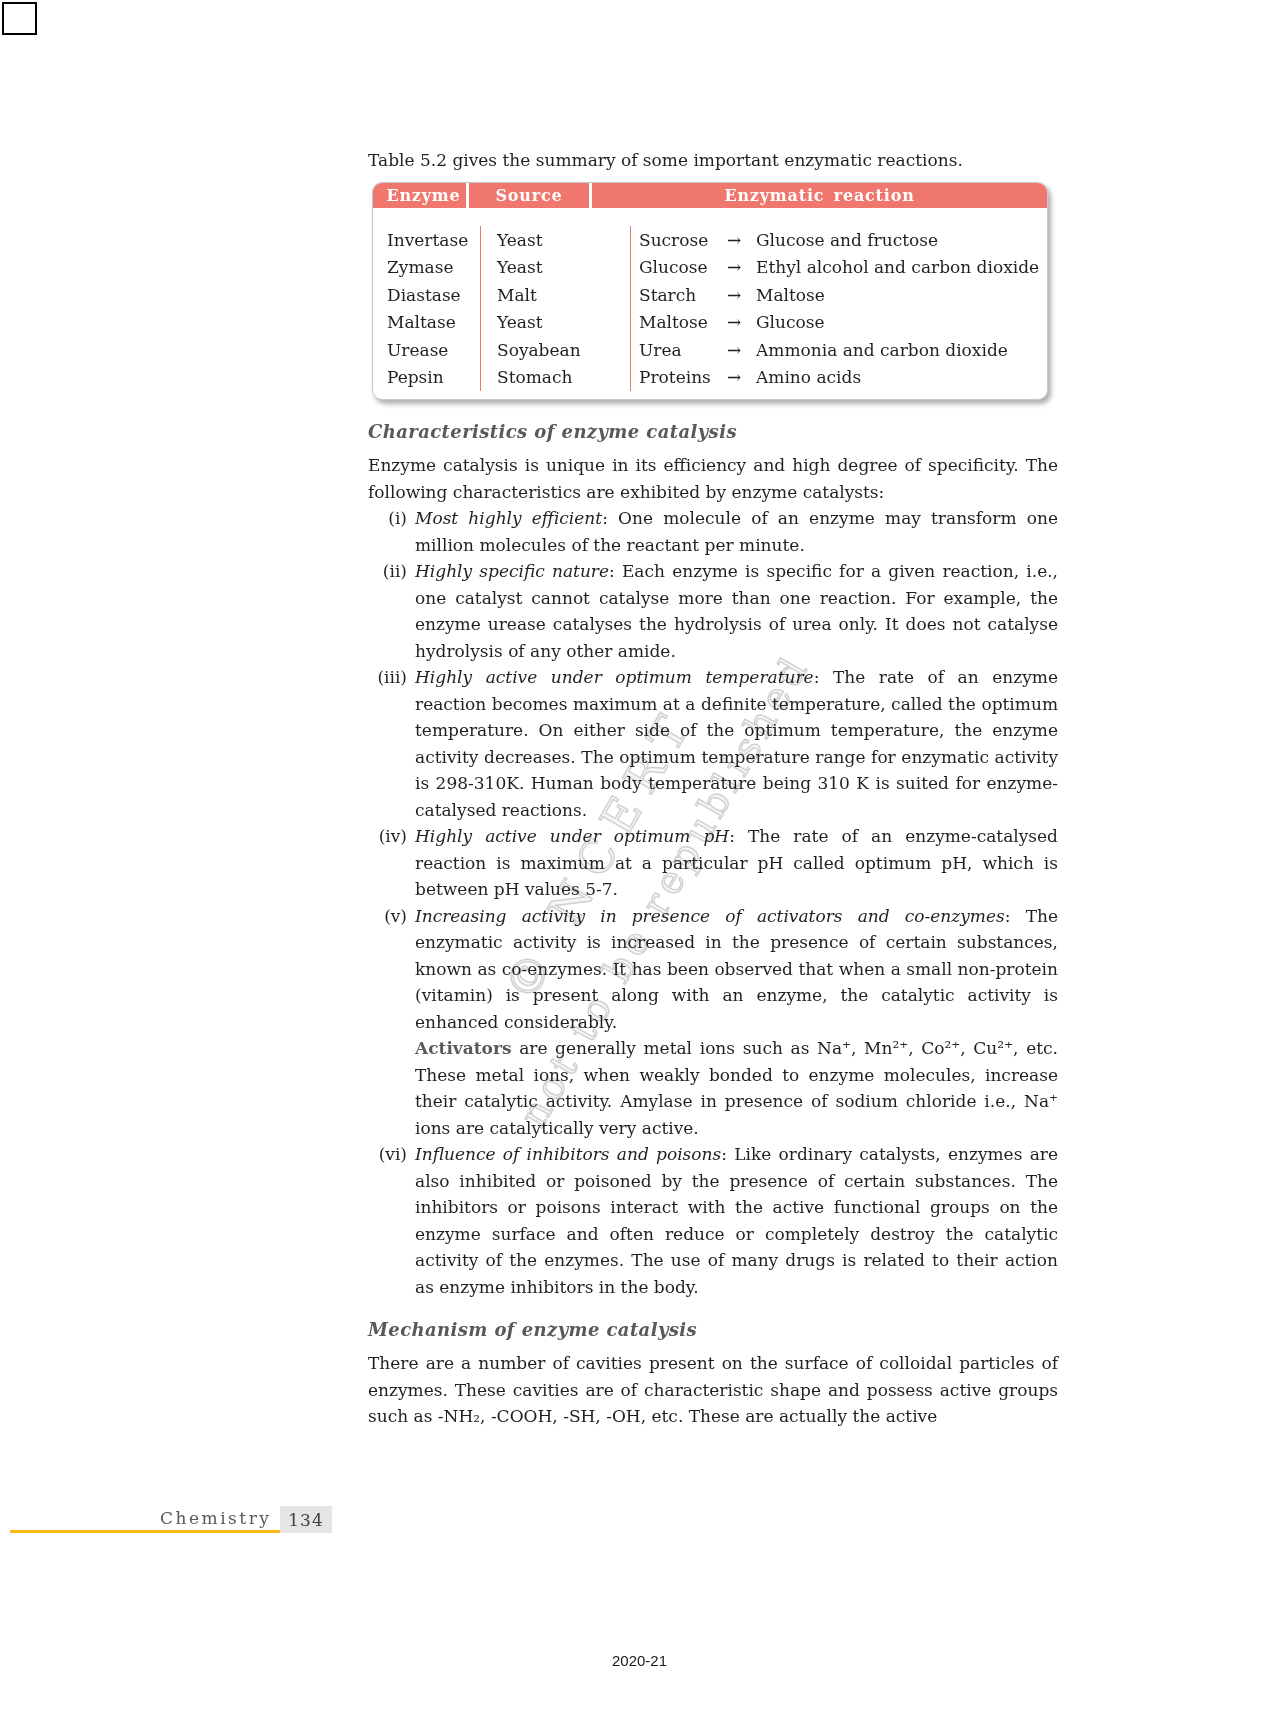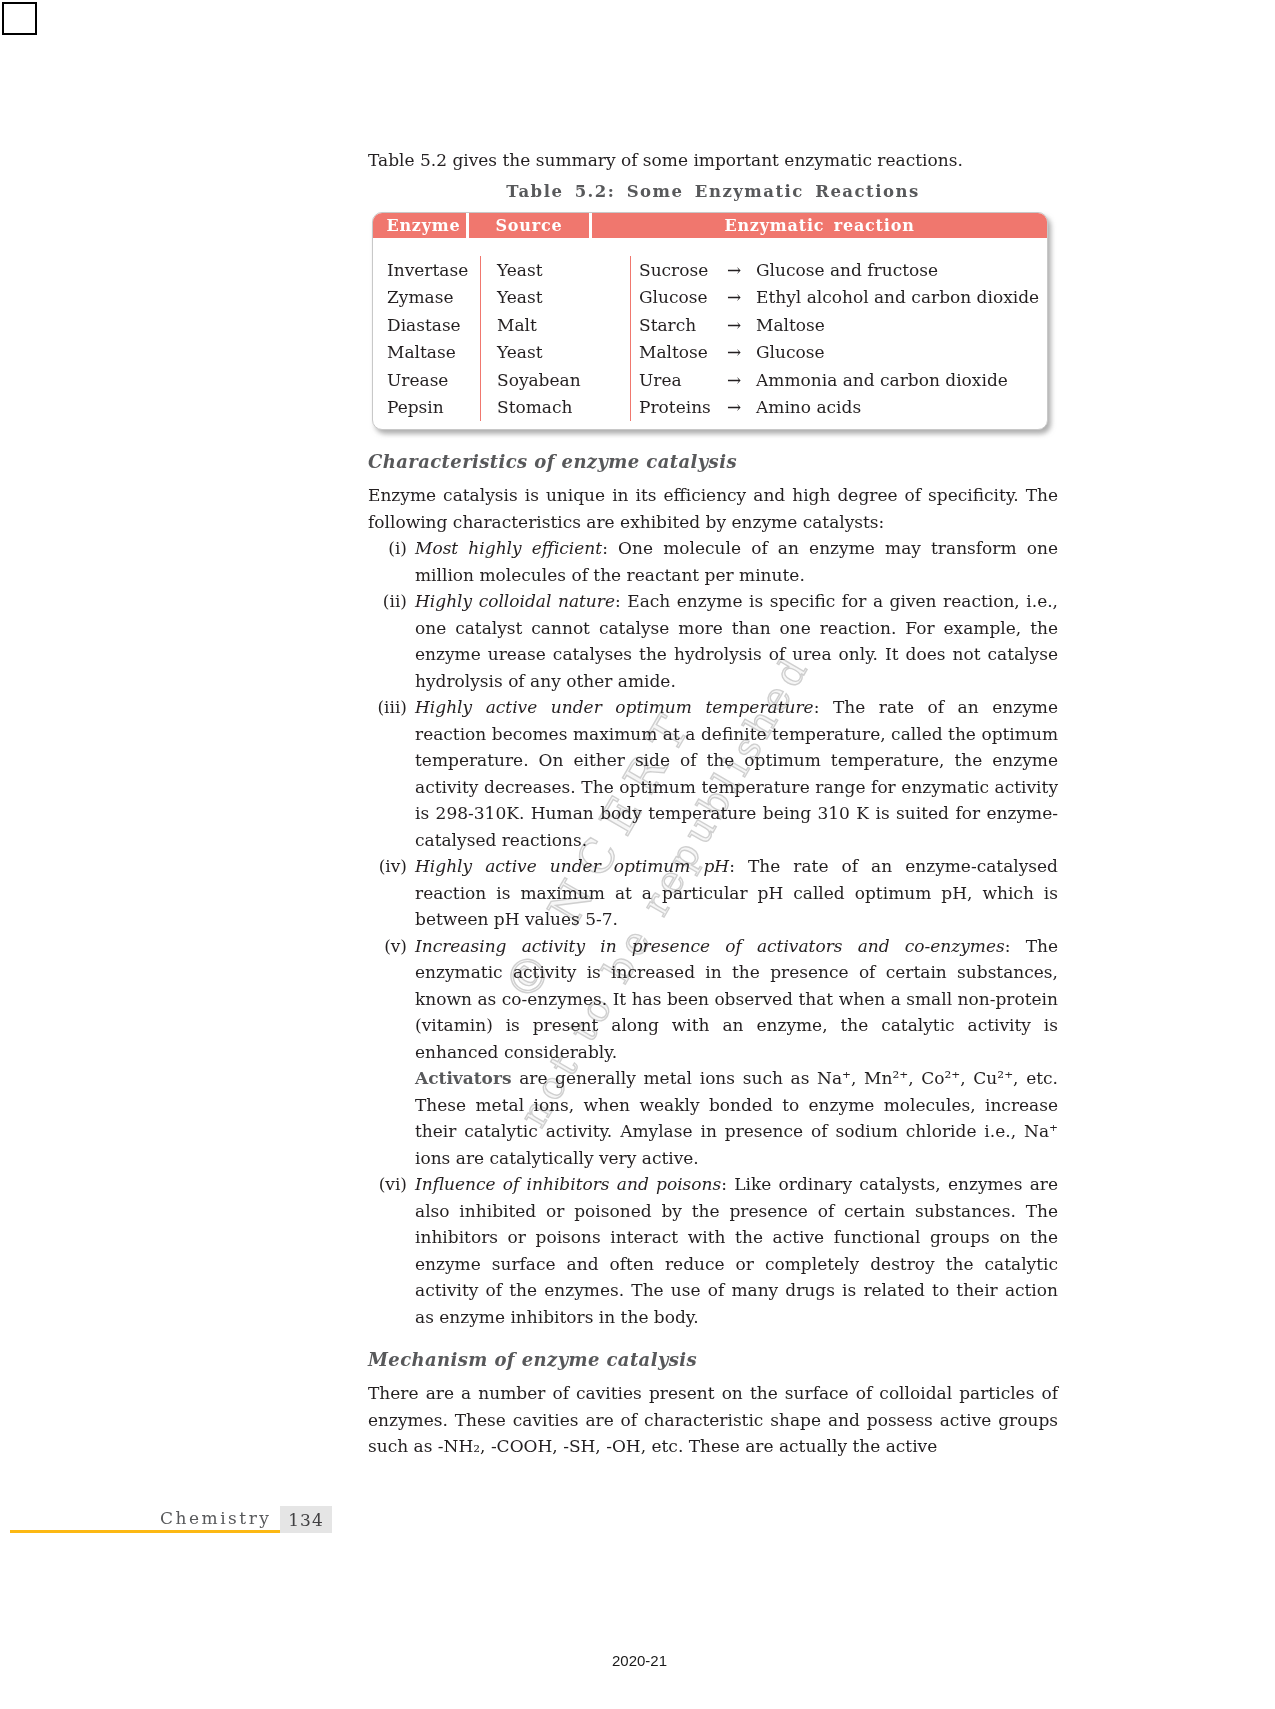--- a/index.html
+++ b/index.html
@@ -161,21 +161,20 @@
 
 <div class="watermark">
   <div class="wm-line wm-line1">© NCERT</div>
   <div class="wm-line wm-line2">not to be republished</div>
 </div>
 
 <div class="content">
 
   <p class="intro">Table 5.2 gives the summary of some important enzymatic reactions.</p>
 
-  <h3 class="table-title">Table 5.2: Some Enzymatic Reactions</h3>
 
   <div class="enz-table">
     <div class="t-header">
       <div class="th th1">Enzyme</div>
       <div class="th th2">Source</div>
       <div class="th th3">Enzymatic reaction</div>
     </div>
     <div class="t-body">
       <div class="t-row">
         <div class="td1">Invertase</div>
@@ -238,21 +237,21 @@
 
   <p class="para">Enzyme catalysis is unique in its efficiency and high degree of specificity. The following characteristics are exhibited by enzyme catalysts:</p>
 
   <div class="olist">
     <div class="li">
       <span class="num">(i)</span>
       <div class="li-text"><span class="seg-i">Most highly efficient</span><span>: One molecule of an enzyme may transform one million molecules of the reactant per minute.</span></div>
     </div>
     <div class="li">
       <span class="num">(ii)</span>
-      <div class="li-text"><span class="seg-i">Highly colloidal nature</span><span>: Each enzyme is specific for a given reaction, i.e., one catalyst cannot catalyse more than one reaction. For example, the enzyme urease catalyses the hydrolysis of urea only. It does not catalyse hydrolysis of any other amide.</span></div>
+      <div class="li-text"><span class="seg-i">Highly specific nature</span><span>: Each enzyme is specific for a given reaction, i.e., one catalyst cannot catalyse more than one reaction. For example, the enzyme urease catalyses the hydrolysis of urea only. It does not catalyse hydrolysis of any other amide.</span></div>
     </div>
     <div class="li">
       <span class="num">(iii)</span>
       <div class="li-text"><span class="seg-i">Highly active under optimum temperature</span><span>: The rate of an enzyme reaction becomes maximum at a definite temperature, called the optimum temperature. On either side of the optimum temperature, the enzyme activity decreases. The optimum temperature range for enzymatic activity is 298-310K. Human body temperature being 310 K is suited for enzyme-catalysed reactions.</span></div>
     </div>
     <div class="li">
       <span class="num">(iv)</span>
       <div class="li-text"><span class="seg-i">Highly active under optimum pH</span><span>: The rate of an enzyme-catalysed reaction is maximum at a particular pH called optimum pH, which is between pH values 5-7.</span></div>
     </div>
     <div class="li">

